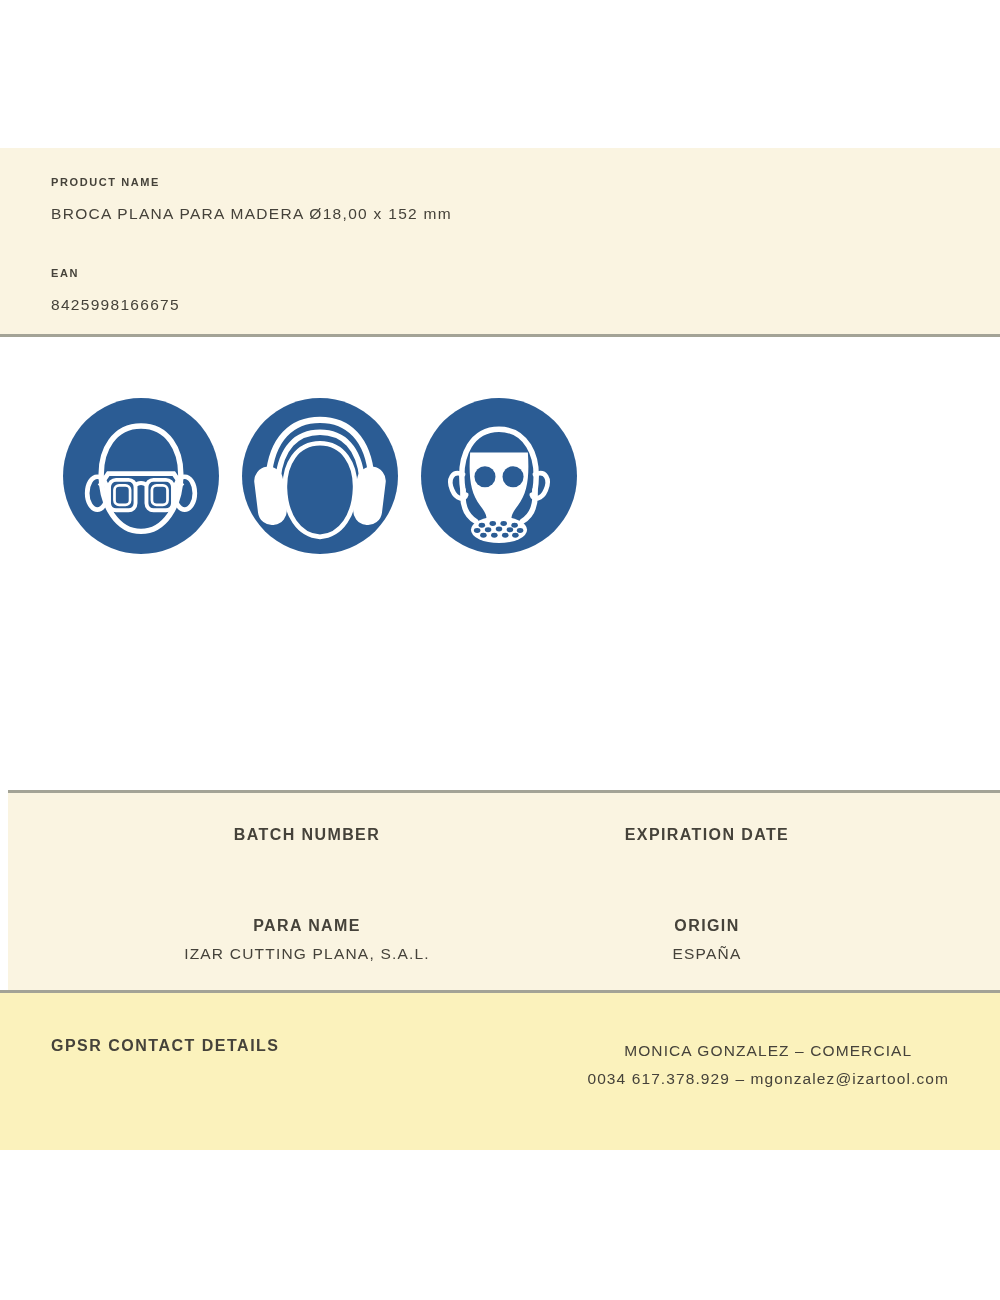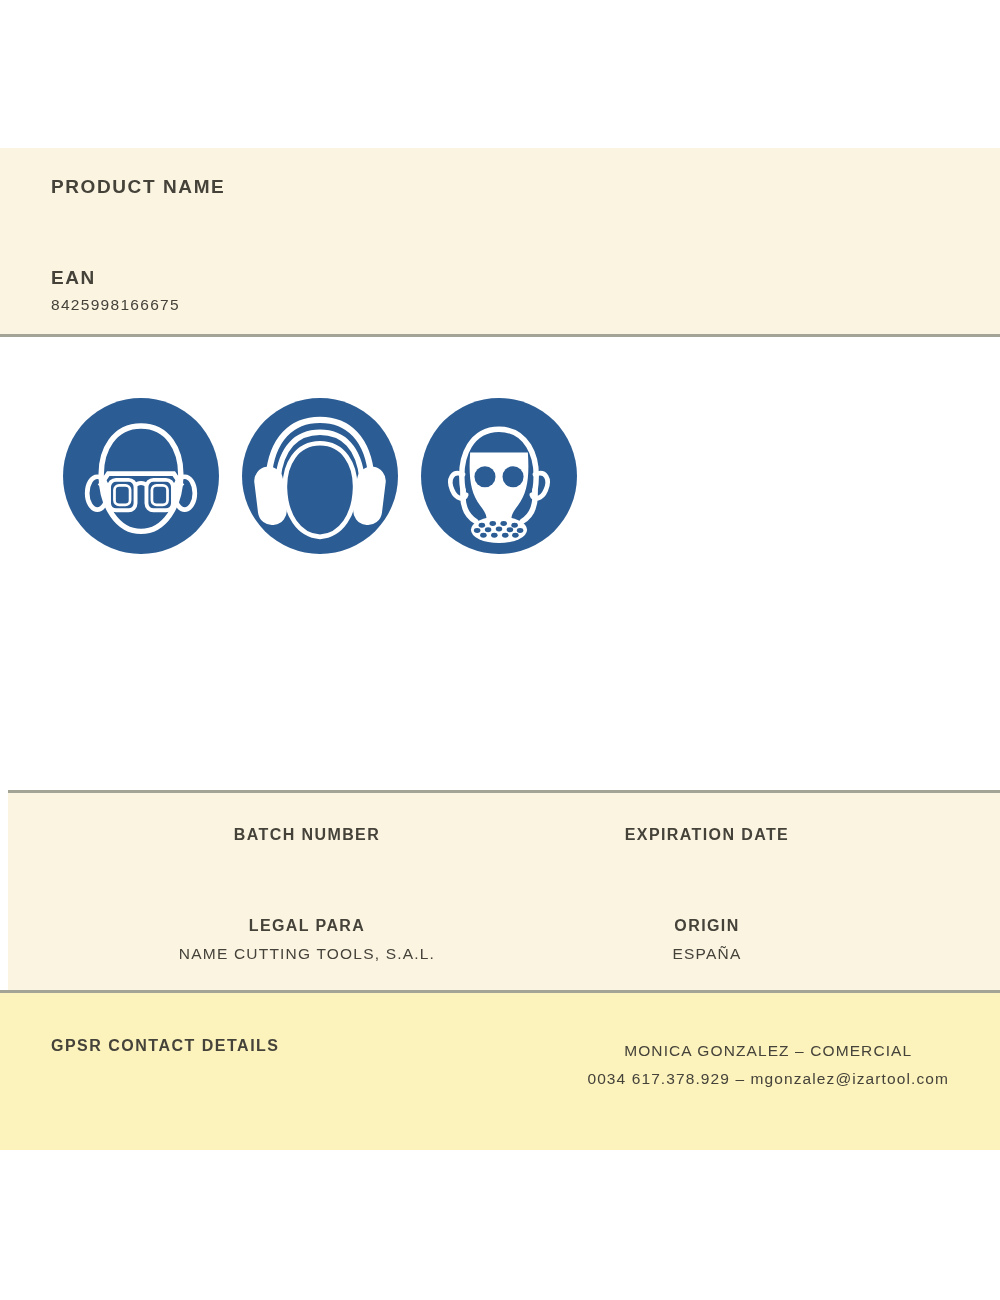--- a/index.html
+++ b/index.html
@@ -9,21 +9,21 @@
     color: var(--text_dark, #45423a);
   }
   section { box-sizing:border-box; }
 
   
   .sec-product {
     position:absolute; left:0; top:148px; width:1000px; height:189px;
     background:var(--section_cream); border-bottom:3px solid var(--divider_gray);
   }
   .sec-product .field-label {
-    position:absolute; left:51px; font-size:19px; font-weight:bold;
+    position:absolute; left:51px; font-size:11px; font-weight:bold;
     letter-spacing:1.6px; white-space:nowrap;
   }
   .sec-product .field-value {
     position:absolute; left:51px; font-size:15.5px; letter-spacing:1.3px; white-space:nowrap;
   }
   .pos-pn-label { top:28px; }
   .pos-pn-value { top:57px; }
   .pos-ean-label { top:119px;text-align:center; }
   .pos-ean-value { top:148px; }
 
@@ -73,20 +73,21 @@
     line-height:27.5px; height:27.5px;
   }
 </style>
 </head>
 <body>
 
 <div class="page">
 
   <section class="sec-product">
     <div class="field-label pos-pn-label">PRODUCT NAME</div>
+    <div class="field-value pos-pn-value">BROCA PLANA PARA MADERA Ø18,00 x 152 mm</div>
     <div class="field-label pos-ean-label">EAN</div>
     <div class="field-value pos-ean-value">8425998166675</div>
   </section>
 
   <div class="icons-row">
 
     <svg viewBox="0 0 200 200" width="156" height="156">
       <circle cx="100" cy="100" r="100" class="fill-blue"></circle>
       <ellipse cx="44" cy="122" rx="13" ry="21" class="stroke-w" stroke-width="6"></ellipse>
       <ellipse cx="156" cy="122" rx="13" ry="21" class="stroke-w" stroke-width="6"></ellipse>
@@ -137,22 +138,22 @@
         <ellipse cx="108" cy="176" rx="4.2" ry="3.2"></ellipse>
         <ellipse cx="121" cy="176" rx="4.2" ry="3.2"></ellipse>
       </g>
     </svg>
   </div>
 
   <section class="sec-batch">
     <div class="col-left">
       <div class="field-label pos-row1">BATCH NUMBER</div>
       <div class="field-value pos-row1" style="top:62px;"></div>
-      <div class="field-label pos-row2-label">LEGAL PARA</div>
-      <div class="field-value pos-row2-value">NAME CUTTING TOOLS, S.A.L.</div>
+      <div class="field-label pos-row2-label">PARA NAME</div>
+      <div class="field-value pos-row2-value">IZAR CUTTING PLANA, S.A.L.</div>
     </div>
     <div class="col-right">
       <div class="field-label pos-row1">EXPIRATION DATE</div>
       <div class="field-value pos-row1" style="top:62px;"></div>
       <div class="field-label pos-row2-label">ORIGIN</div>
       <div class="field-value pos-row2-value">ESPAÑA</div>
     </div>
   </section>
 
   <section class="sec-gpsr">

